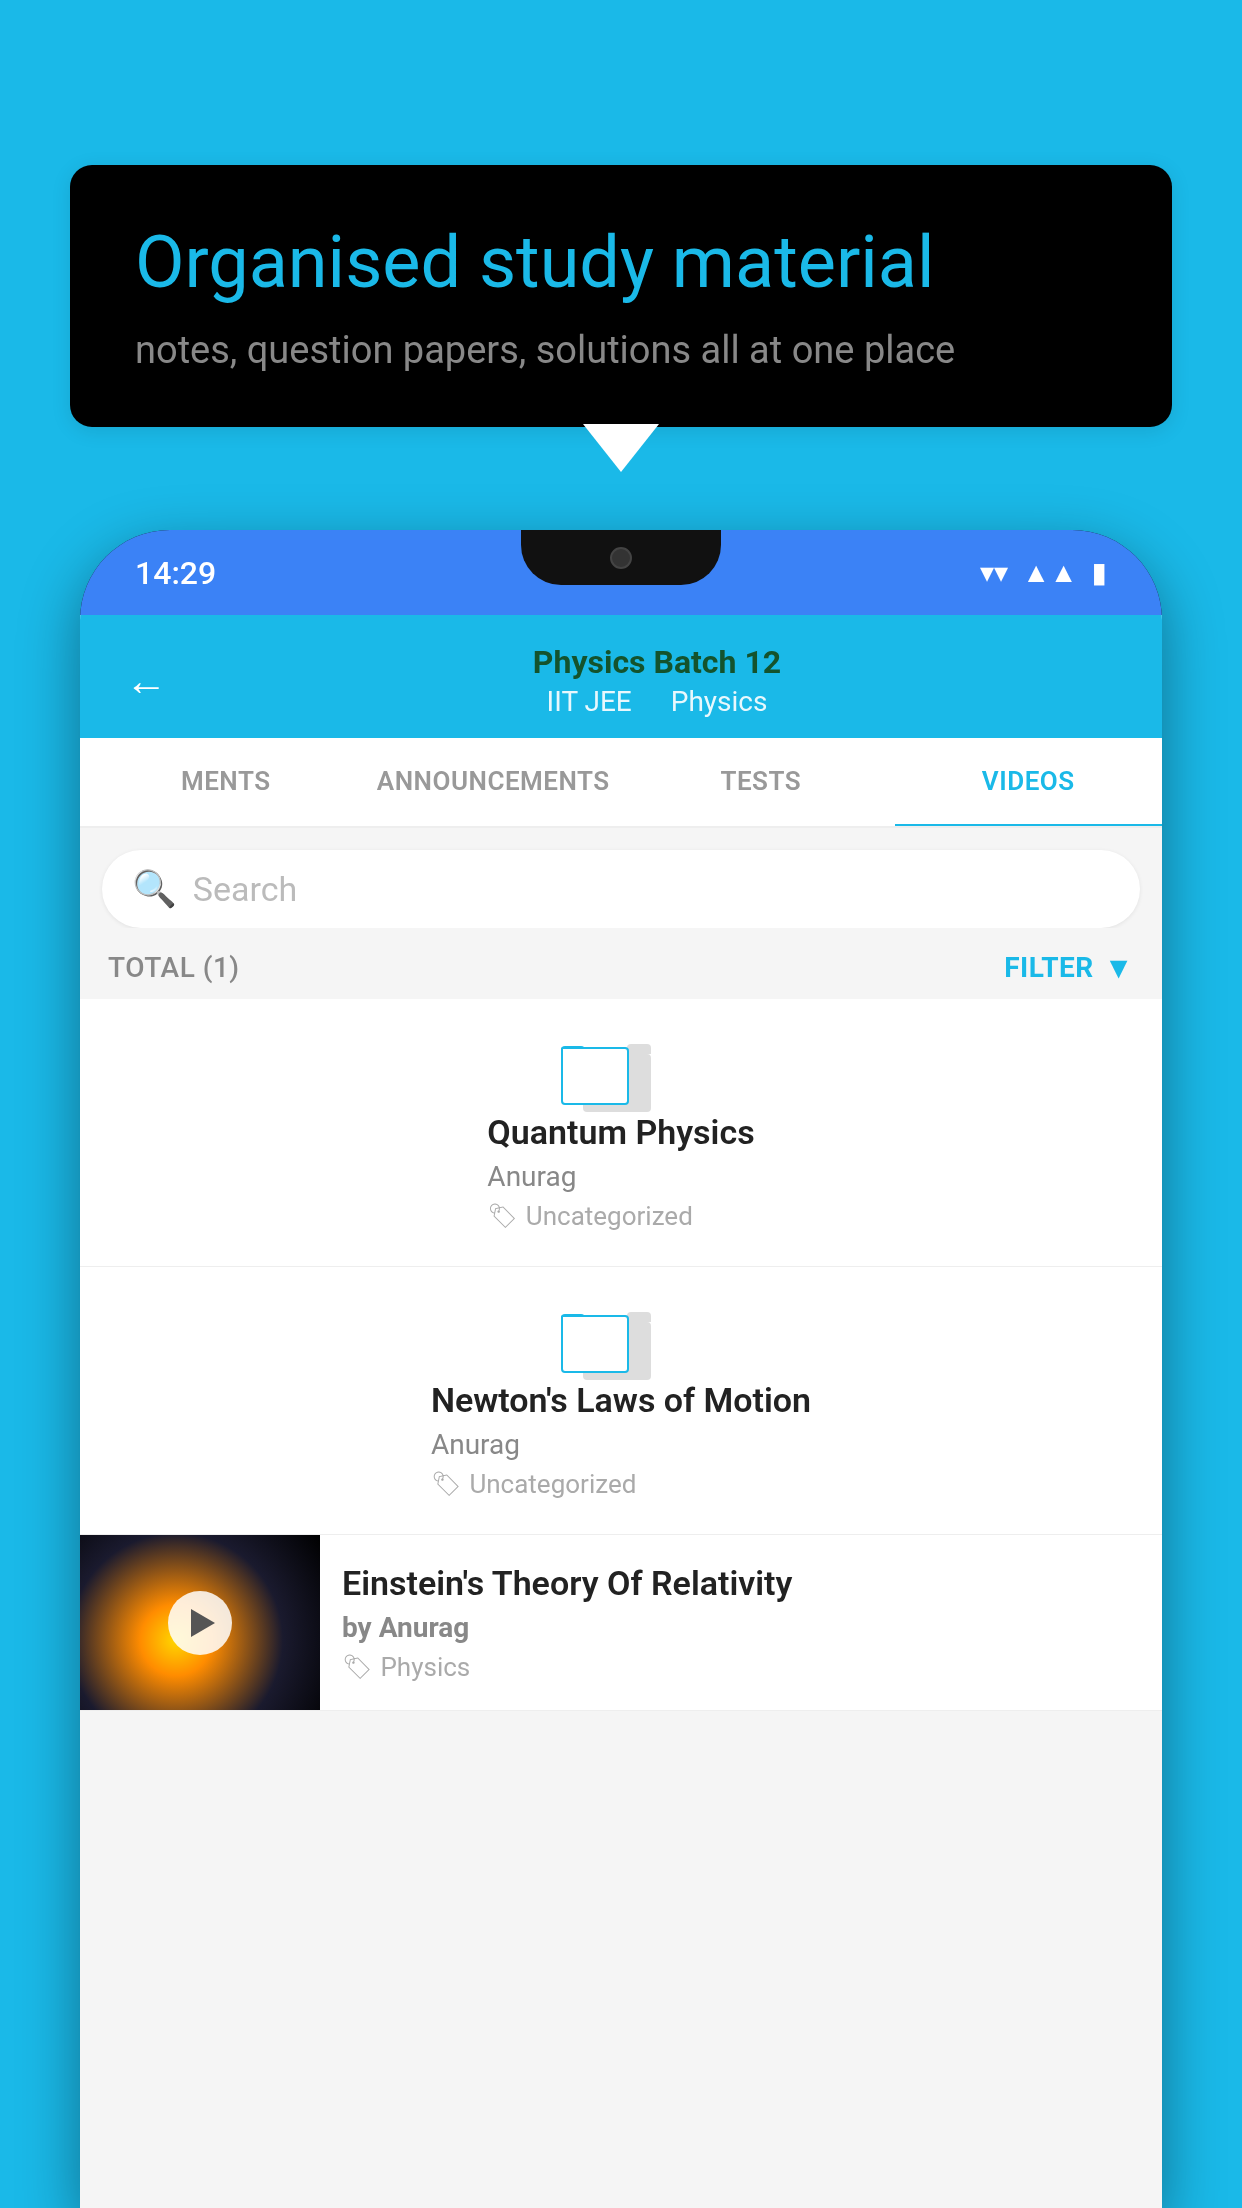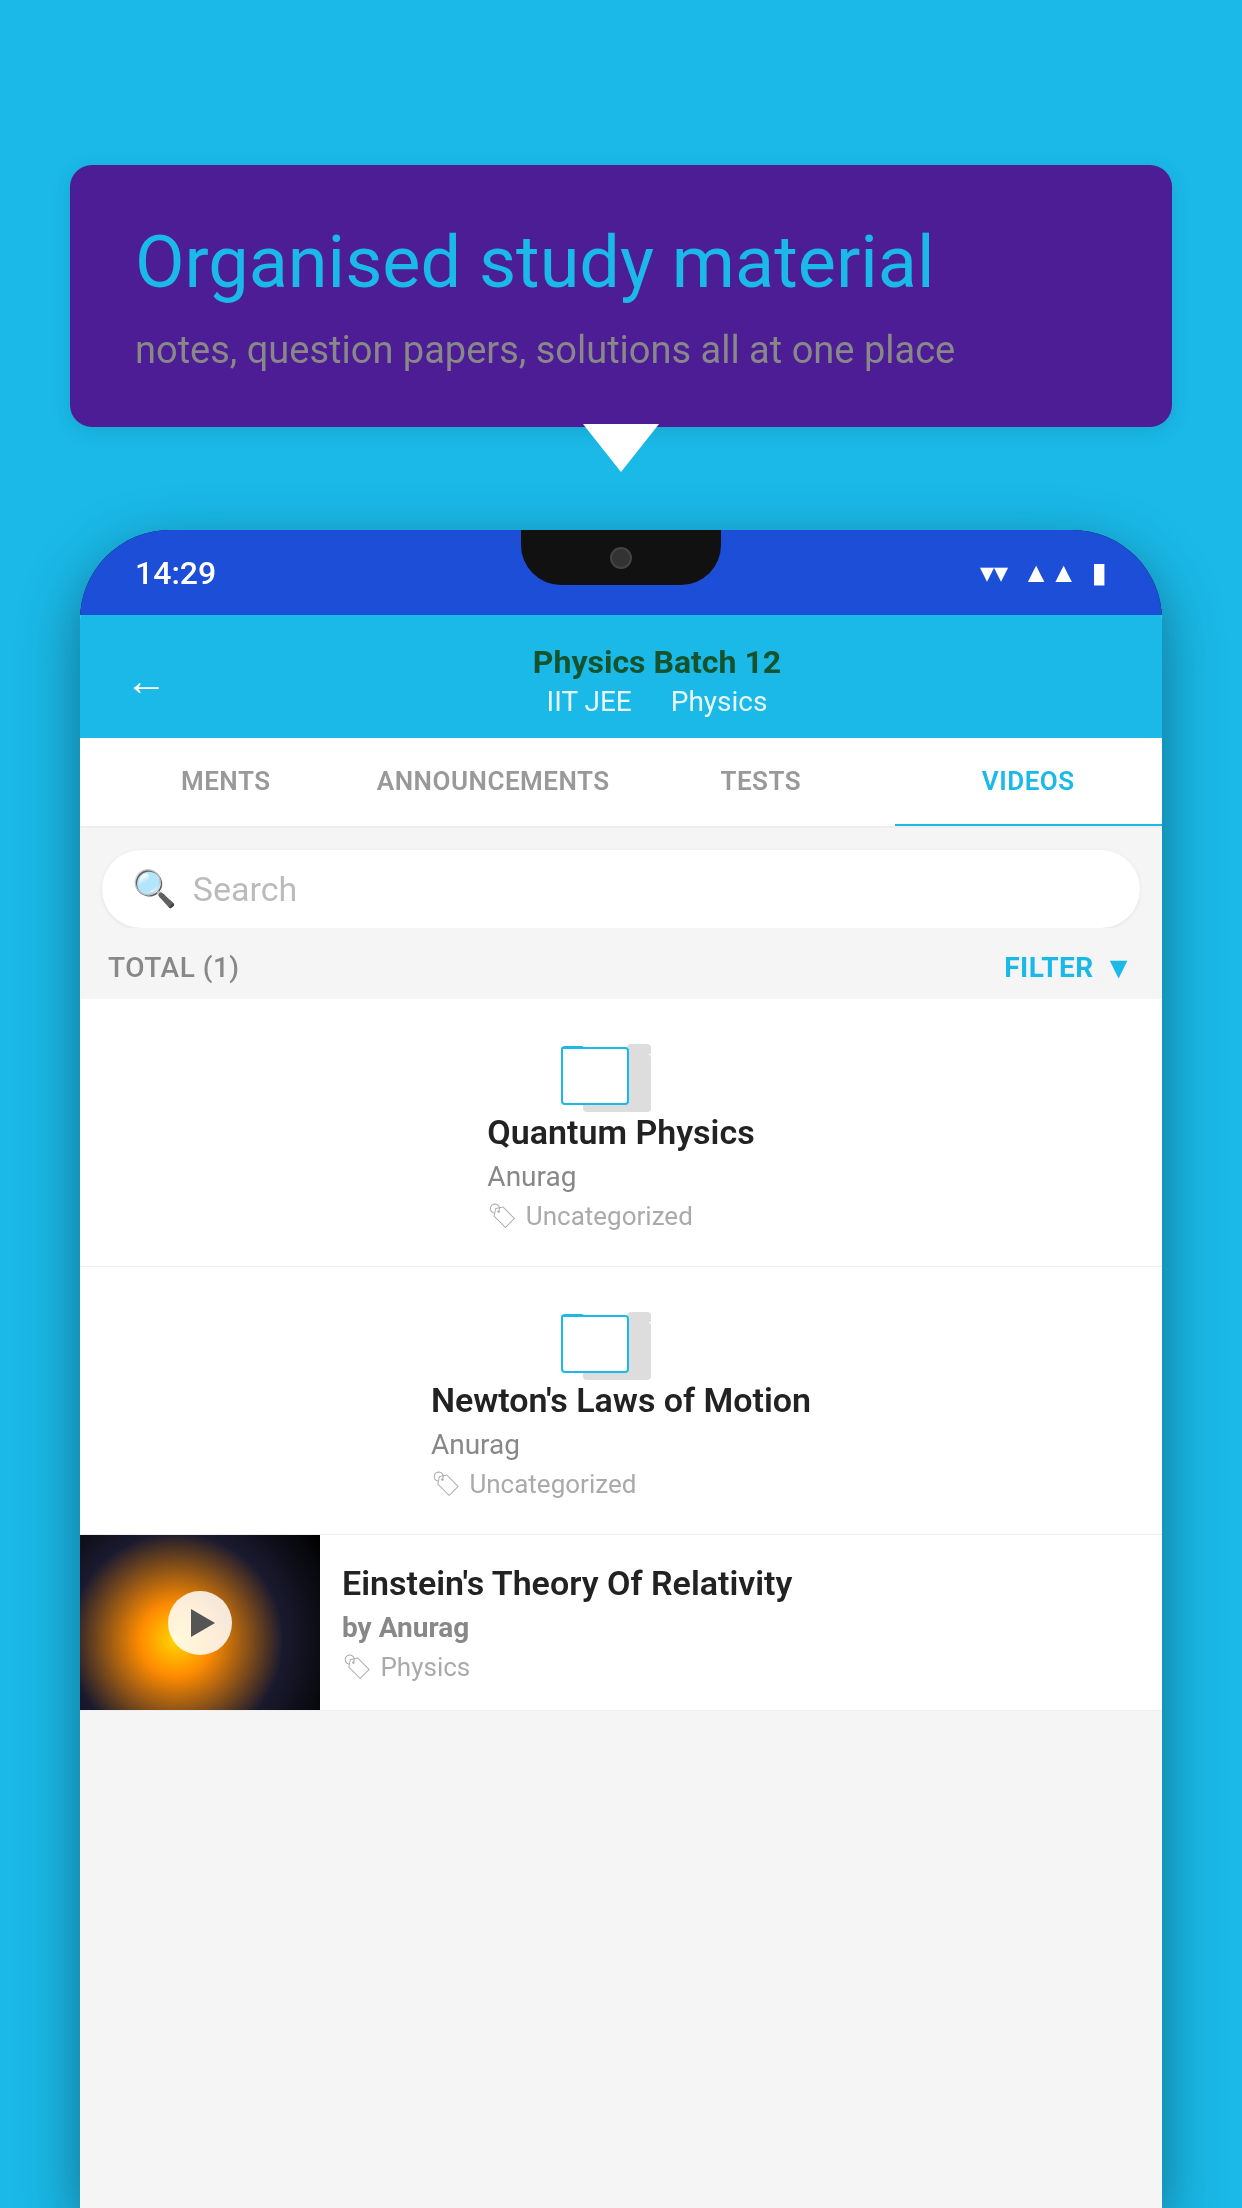--- a/index.html
+++ b/index.html
@@ -12,21 +12,21 @@
       overflow: hidden;
       position: relative;
     }
 
     
     .speech-bubble {
       position: absolute;
       top: 165px;
       left: 70px;
       right: 70px;
-      background: #4c1d95;
+      background: #000000;
       border-radius: 22px;
       padding: 55px 65px;
       box-shadow: 0 4px 20px rgba(0,0,0,0.1);
     }
     .speech-bubble::after {
       content: '';
       position: absolute;
       bottom: -45px;
       left: 50%;
       transform: translateX(-50%);
@@ -57,21 +57,21 @@
       right: 80px;
       bottom: 0;
       background: #111;
       border-radius: 90px 90px 0 0;
       overflow: hidden;
       box-shadow: 0 20px 60px rgba(0,0,0,0.4);
     }
 
     
     .phone-status-bar {
-      background: #1d4ed8;
+      background: #3b82f6;
       height: 85px;
       display: flex;
       align-items: center;
       justify-content: space-between;
       padding: 16px 55px;
       position: relative;
     }
     .status-time {
       color: white;
       font-size: 32px;

